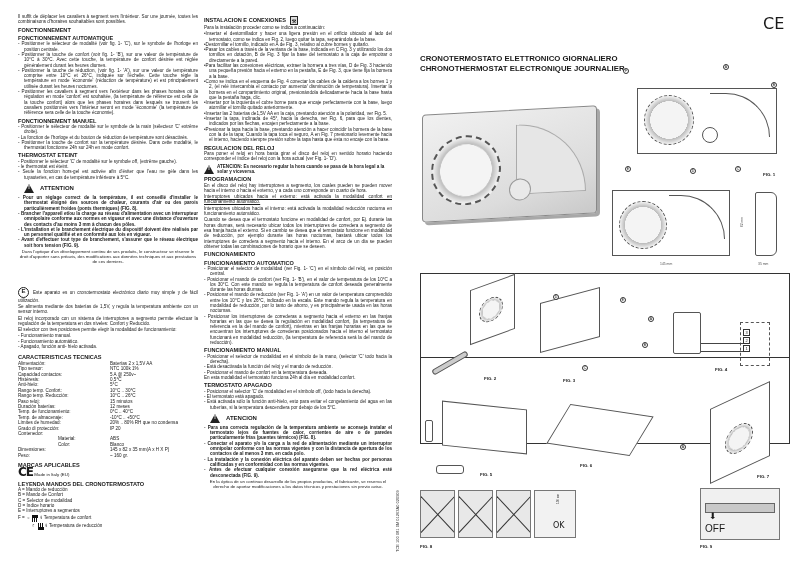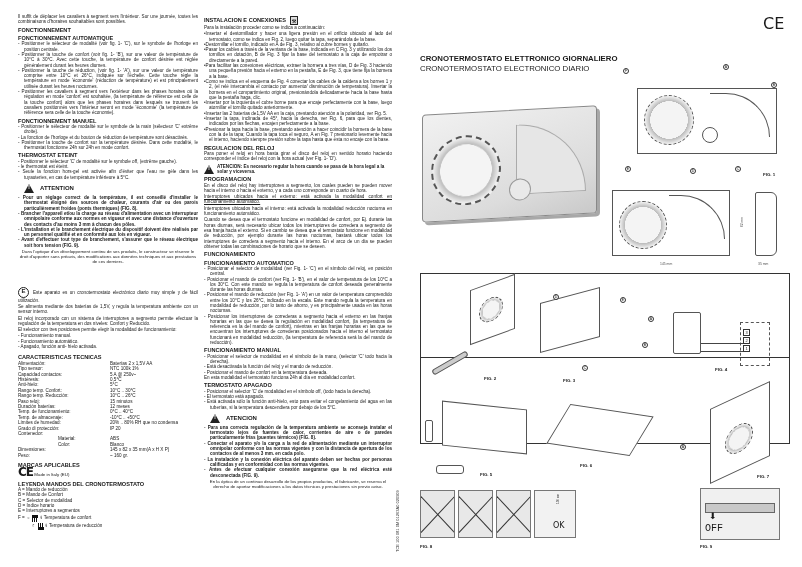--- a/index.html
+++ b/index.html
@@ -221,21 +221,21 @@
     <li>La instalación y la conexión eléctrica del aparato deben ser hechas por personas calificadas y en conformidad con las normas vigentes.</li>
     <li>Antes de efectuar cualquier conexión asegurarse que la red eléctrica esté desconectada (FIG. 9).</li>
   </ul>
   <p class="center-note">En la óptica de un continuo desarrollo de los propios productos, el fabricante, se reserva el derecho de aportar modificaciones a los datos técnicos y prestaciones sin previo aviso.</p>
 </div>
 
 <div class="side-code" style="left:395px;top:552px">TCE 100 081 0M 01263A0 020909</div>
 
 <div class="col col-right right-title">
   <div class="t1">CRONOTERMOSTATO ELETTRONICO GIORNALIERO</div>
-  <div class="t2">CRONOTERMOSTATO ELECTRONICO DIARIO</div>
+  <div class="t1">CHRONOTHERMOSTAT ELECTRONIQUE JOURNALIER</div>
 </div>
 <div class="ce-big">CE</div>
 
 <div class="fig device" style="left:422px;top:110px;width:175px;height:108px;transform:skewY(-3deg)">
   <div class="dial" style="left:8px;top:22px;width:70px;height:70px"></div>
   <div style="position:absolute;right:10px;top:14px;width:70px;height:70px;border-radius:0 70px 0 0;background:#e6e6e6;border:1px solid #aaa"></div>
   <div style="position:absolute;left:86px;top:68px;width:22px;height:22px;border-radius:50%;background:#e9e9e9;border:1px solid #999"></div>
 </div>
 
 <div class="fig outline" style="left:637px;top:88px;width:140px;height:66px">
@@ -306,15 +306,15 @@
 <div class="xbox" style="left:496px;top:490px;width:35px;height:48px"></div>
 <div class="fig" style="left:534px;top:490px;width:42px;height:48px;border:0.8px solid #777;background:#f2f2f2">
   <div style="position:absolute;left:18px;top:6px;font-size:3px;color:#333;transform:rotate(-90deg)">150 cm</div>
   <div style="position:absolute;left:18px;top:30px;font-size:8px;font-family:'DejaVu Sans',sans-serif">OK</div>
 </div>
 <div class="fig-label" style="left:420px;top:544px">FIG. 8</div>
 
 <div class="fig" style="left:700px;top:488px;width:80px;height:52px;border:0.8px solid #777;background:#f0f0f0">
   <div style="position:absolute;left:4px;top:14px;width:70px;height:10px;background:#c8c8c8;border:0.6px solid #666"></div>
   <div style="position:absolute;left:8px;top:22px;font-size:9px">⬇</div>
-  <div style="position:absolute;left:4px;top:34px;font-size:10px;font-family:Liberation Mono, monospace">OFF</div>
+  <div style="position:absolute;left:4px;top:34px;font-size:10px;font-family:Liberation Sans, sans-serif">OFF</div>
 </div>
 <div class="fig-label" style="left:700px;top:544px">FIG. 9</div>
 
 </body></html>

